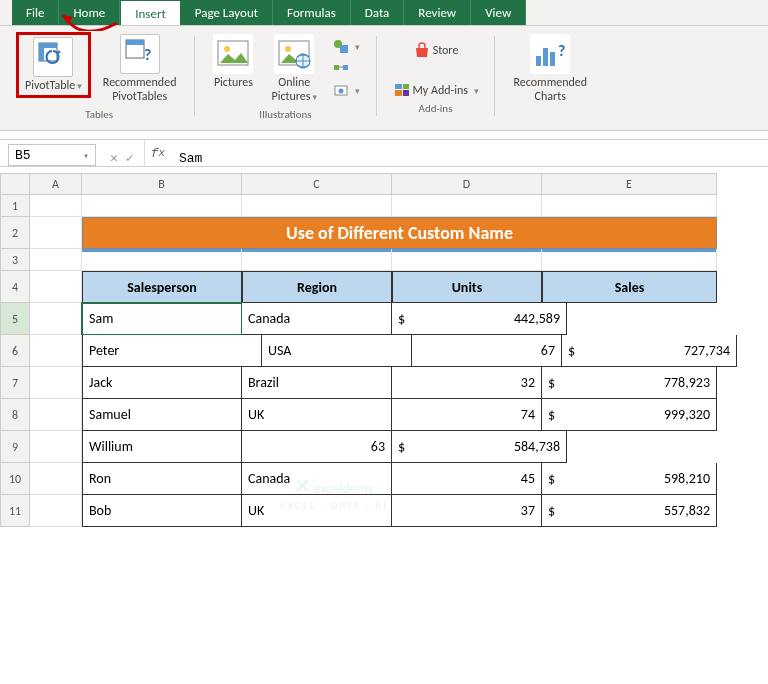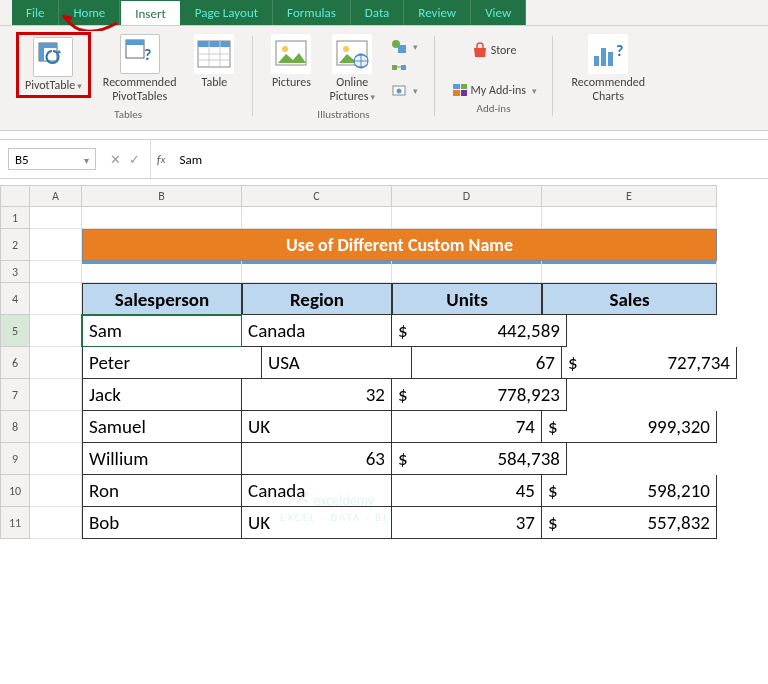--- a/index.html
+++ b/index.html
@@ -1,50 +1,50 @@
 <!DOCTYPE html>
 <html><head>
   <meta charset="utf-8">
   <style>
     * { box-sizing: border-box; margin: 0; padding: 0; }
     body { font-family: "Segoe UI", Calibri, Arial, sans-serif; font-size: 13px; background: #fff; width: 768px; }
     .tabs { display: flex; background: #f3f2f1; border-bottom: 1px solid #ccc; height: 26px; padding-left: 12px; align-items: stretch; }
-    .tab { padding: 4px 14px; color: #5eead4; background: #217346; cursor: pointer; font-size: 13px; display:flex; align-items:center; border-right:1px solid rgba(255,255,255,0.15);}
+    .tab { padding: 4px 14px; color: #ffffff; background: #217346; cursor: pointer; font-size: 13px; display:flex; align-items:center; border-right:1px solid rgba(255,255,255,0.15);}
     .tab.selected { background: #fff; color: #217346; border: 1px solid #217346; border-bottom: none; }
     .highlight-red { border: 3px solid #c00; position: relative; }
     .arrow-pointer { position:absolute; left:-60px; top:12px; width:58px; height:18px; pointer-events:none; }
     .ribbon { display: flex; background: #f3f2f1; border-bottom: 1px solid #ccc; min-height: 105px; padding: 6px 8px 0 8px; }
     .group { display: flex; flex-direction: column; align-items:center; padding: 0 8px; }
     .group-row { display:flex; gap:6px; align-items:flex-start;}
     .group-label { font-size: 11px; color: #666; padding: 2px 0 3px 0; }
     .sep { width:1px; background:#d0d0d0; margin: 4px 4px 0 4px; height:80px; align-self:flex-start;}
     .big-btn { display:flex; flex-direction:column; align-items:center; justify-content:flex-start; width:auto; cursor:pointer; padding:2px 6px;}
     .big-btn .icon-box { width:40px; height:40px; display:flex; align-items:center; justify-content:center; background:#fff; border:1px solid #c5c5c5; border-radius:2px;}
     .big-btn .lbl { font-size:12px; color:#444; text-align:center; line-height:1.15; margin-top:2px;}
     .small-btn-row { display:flex; flex-direction:column; gap:2px; justify-content:center; padding-top:4px;}
     .small-btn { display:flex; align-items:center; gap:4px; font-size:12px; color:#444; cursor:pointer; padding:2px 4px;}
     .small-btn .mini-icon { width:16px; height:16px; display:flex; align-items:center; justify-content:center;}
     .flashy-drop::after{ content:"▾"; font-size:9px; color:#888; margin-left:2px;}
-    .namebox-row { display:flex; align-items:center; border:1px solid #d0d0d0; border-left:none; border-right:none; height:40px; background:#fff;}
+    .namebox-row { display:flex; align-items:flex-end; border:1px solid #d0d0d0; border-left:none; border-right:none; height:28px; background:#fff;font-family:Liberation Mono, monospace;}
     .namebox { width:88px; border:1px solid #c6c6c6; height:22px; margin:0 4px 0 8px; padding:2px 6px; font-size:13px; display:flex; align-items:center; justify-content:space-between;}
     .namebox .dd::after{content:"▾"; color:#888; font-size:10px;}
     .fx-btns { display:flex; gap:8px; padding:0 10px; color:#999;}
     .fx-btns span{ cursor:pointer;}
     .fx-label{ font-style:italic; color:#666; padding:0 6px; border-left:1px solid #ddd; height:100%; display:flex; align-items:center;}
     .fx-val{ padding:0 8px; flex:1;}
     .grid-area{ display:flex;}
     .row-headers{ display:flex; flex-direction:column;}
     .col-headers{ display:flex;}
     .corner{ width:30px; height:22px; background:#f3f2f1; border:1px solid #ccc;}
     .colhdr{ height:22px; background:#f3f2f1; border:1px solid #ccc; border-left:none; display:flex; align-items:center; justify-content:center; color:#555; font-size:12px;}
     .rowhdr{ width:30px; background:#f3f2f1; border:1px solid #ccc; border-top:none; display:flex; align-items:center; justify-content:center; color:#555; font-size:12px;}
     .rowhdr.sel{ background:#d8e8d8;}
     .cells{ position:relative;}
     .cell-row{ display:flex;}
-    .cell{ border:1px solid #e0e0e0; border-left:none; border-top:none; display:flex; align-items:center; padding:0 6px; font-size:19px; overflow:hidden; white-space:nowrap;}
+    .cell{ border:1px solid #e0e0e0; border-left:none; border-top:none; display:flex; align-items:center; padding:0 6px; font-size:14px; overflow:hidden; white-space:nowrap;}
     .title-cell{ background:#e97f23; color:#fff; font-weight:bold; font-size:18px; justify-content:center; border:1px solid #888;}
     .hdr-cell{ background:#bdd7ee; font-weight:bold; justify-content:center; border:1px solid #333;}
     .data-cell{ border:1px solid #333; border-top:none; border-left:none; background:#fff;}
     .data-cell.first-col{ border-left:1px solid #333;}
     .num{ justify-content:flex-end;}
     .money{ justify-content:space-between;}
     .active-cell{ outline:2px solid #217346; outline-offset:-1px;}
     .watermark{ position:absolute; top:280px; left:250px; opacity:0.15; font-size:14px; color:#4aa; pointer-events:none; text-align:center; line-height:1.1;}
   </style>
 </head>
@@ -85,33 +85,20 @@
       <div class="big-btn">
         <div class="icon-box">
             <svg width="32" height="32" viewBox="0 0 32 32">
               <rect x="2" y="2" width="18" height="18" fill="#fff" stroke="#666"></rect>
               <rect x="2" y="2" width="18" height="5" fill="#5b9bd5"></rect>
               <text x="20" y="22" font-size="16" font-weight="bold" fill="#2e75b6">?</text>
             </svg>
           </div>
         <div class="lbl" style="white-space:pre-line;">Recommended
 PivotTables</div>
-      </div>
-      <div class="big-btn">
-        <div class="icon-box" style="border:none;">
-            <svg width="34" height="28" viewBox="0 0 34 28">
-              <rect x="1" y="1" width="32" height="26" fill="#fff" stroke="#888"></rect>
-              <rect x="1" y="1" width="32" height="6" fill="#5b9bd5"></rect>
-              <line x1="1" y1="14" x2="33" y2="14" stroke="#ccc"></line>
-              <line x1="1" y1="20" x2="33" y2="20" stroke="#ccc"></line>
-              <line x1="12" y1="1" x2="12" y2="27" stroke="#ccc"></line>
-              <line x1="23" y1="1" x2="23" y2="27" stroke="#ccc"></line>
-            </svg>
-          </div>
-        <div class="lbl">Table</div>
       </div>
     </div>
     <div class="group-label">Tables</div>
   </div>
   <div class="sep"></div>
   <div class="group">
     <div class="group-row">
       <div class="big-btn">
         <div class="icon-box" style="border:none;">
             <svg width="34" height="30">
@@ -300,20 +287,21 @@
               <div class="cell data-cell" style="width:150px;height:32px">USA</div>
               <div class="cell data-cell num" style="width:150px;height:32px">67</div>
               <div class="cell data-cell money" style="width:175px;height:32px">
                 <span>$</span>
                 <span>727,734</span>
               </div>
             </div>
             <div class="cell-row">
               <div class="cell" style="width:52px;height:32px"></div>
               <div class="cell data-cell first-col" style="width:160px;height:32px">Jack</div>
+              <div class="cell data-cell" style="width:150px;height:32px">Brazil</div>
               <div class="cell data-cell num" style="width:150px;height:32px">32</div>
               <div class="cell data-cell money" style="width:175px;height:32px">
                 <span>$</span>
                 <span>778,923</span>
               </div>
             </div>
             <div class="cell-row">
               <div class="cell" style="width:52px;height:32px"></div>
               <div class="cell data-cell first-col" style="width:160px;height:32px">Samuel</div>
               <div class="cell data-cell" style="width:150px;height:32px">UK</div>

